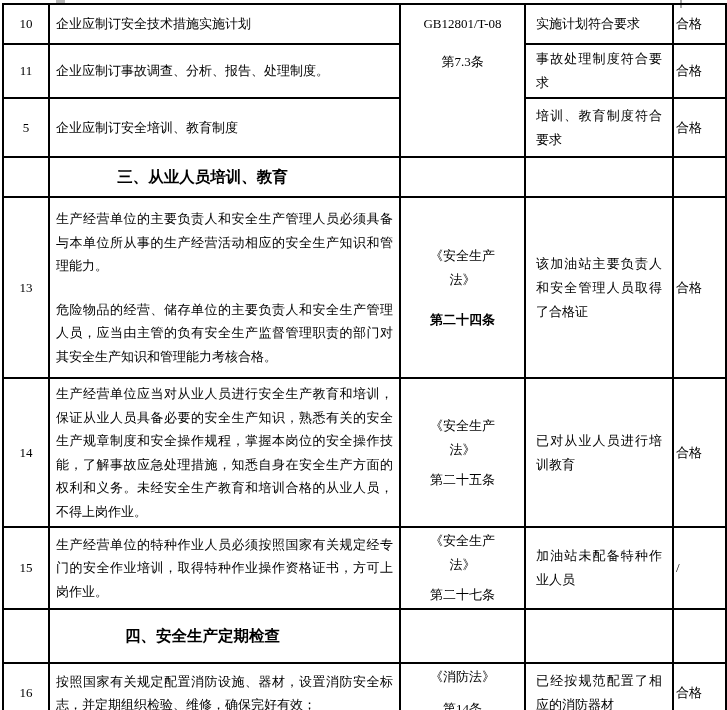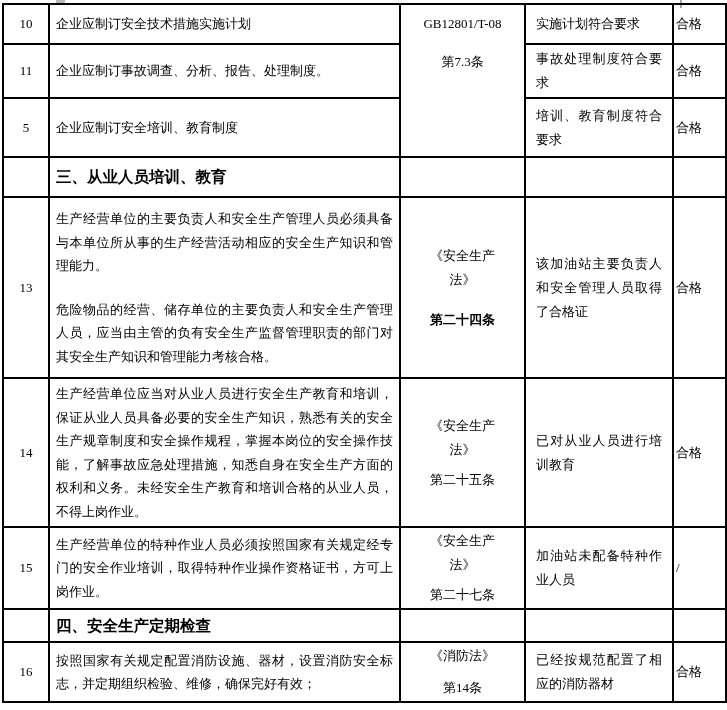--- a/index.html
+++ b/index.html
@@ -65,20 +65,21 @@
     line-height: 24px;
   }
   td.result {
     text-align: left;
     padding: 0 2px;
   }
   td.section {
     font-family: "Liberation Sans", "DejaVu Sans", sans-serif;
     font-weight: bold;
     font-size: 15.5px;
+    text-align: center;
   }
   td.section .sec-inner { margin-right: 44px; }
   .artifact {
     position: absolute;
     background: #b8b8b8;
   }
   .artifact-a { left: 56px; top: 0; width: 9px; height: 3px; }
   .artifact-b { left: 680px; top: 0; width: 2px; height: 8px; background: #a8a8a8; }
   .artifact-c { left: 725px; top: 482px; width: 2px; height: 42px; background: #c4c4c4; }
 </style>
@@ -185,21 +186,21 @@
     <td class="basis">
       <div>《安全生产法》</div>
       <div class="gap-sm">第二十七条</div>
     </td>
     <td class="finding">
           <div>加油站未配备特种作业人员</div>
         </td>
     <td class="result"><span>/</span></td>
   </tr>
 
-  <tr style="height:33px">
+  <tr style="height:54px">
     <td class="num"></td>
     <td class="section">
           <div class="sec-inner">四、安全生产定期检查</div>
         </td>
     <td class="basis"></td>
     <td class="finding"></td>
     <td class="result"></td>
   </tr>
 
   <tr style="height:58px">

